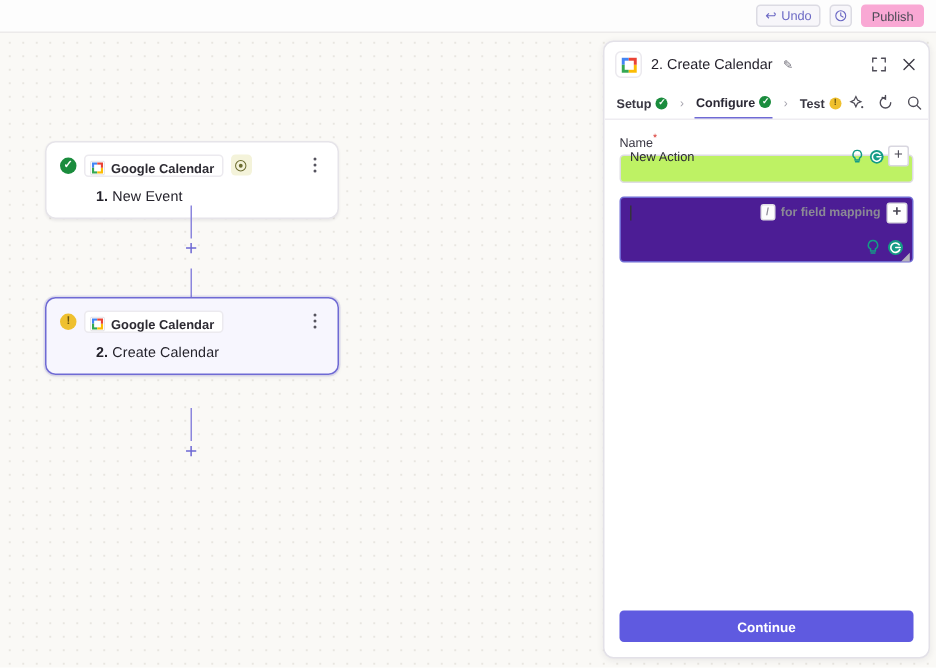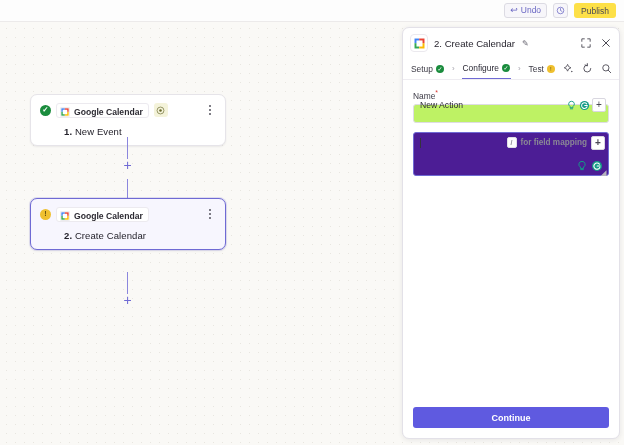--- a/index.html
+++ b/index.html
@@ -43,21 +43,21 @@
     width: 15px; height: 15px;
     border: 1px solid #dcdbe3;
     border-radius: 3px;
     background: #f7f6fa;
     display: flex; align-items: center; justify-content: center;
     cursor: pointer;
   }
   .tb-publish {
     height: 15px; padding: 0 7px;
     border: none; border-radius: 3px;
-    background: #fde047;
+    background: #f9a8d4;
     color: #4b4a55;
     font-size: 8.5px;
     display: flex; align-items: center;
     cursor: pointer;
   }
   .undo-glyph { font-size: 9px; color: #6b68c4; line-height: 1; }
 
   
   #canvas {
     position: absolute;
@@ -220,21 +220,21 @@
     height: 22px;
     display: flex; align-items: center;
     padding: 0 7px;
     gap: 4px;
     border-bottom: 1px solid #eeecf1;
   }
   .tab {
     display: flex; align-items: center; gap: 3px;
     font-size: 8.4px;
     color: #3a3843;
-    font-weight: normal;
+    font-weight: bold;
     height: 21px;
     padding: 0 1px;
     cursor: pointer;
   }
   .tab.active {
     color: #2b2935;
     border-bottom: 1.6px solid #6f6ad4;
   }
   .tab-badge {
     width: 8px; height: 8px; border-radius: 50%;

